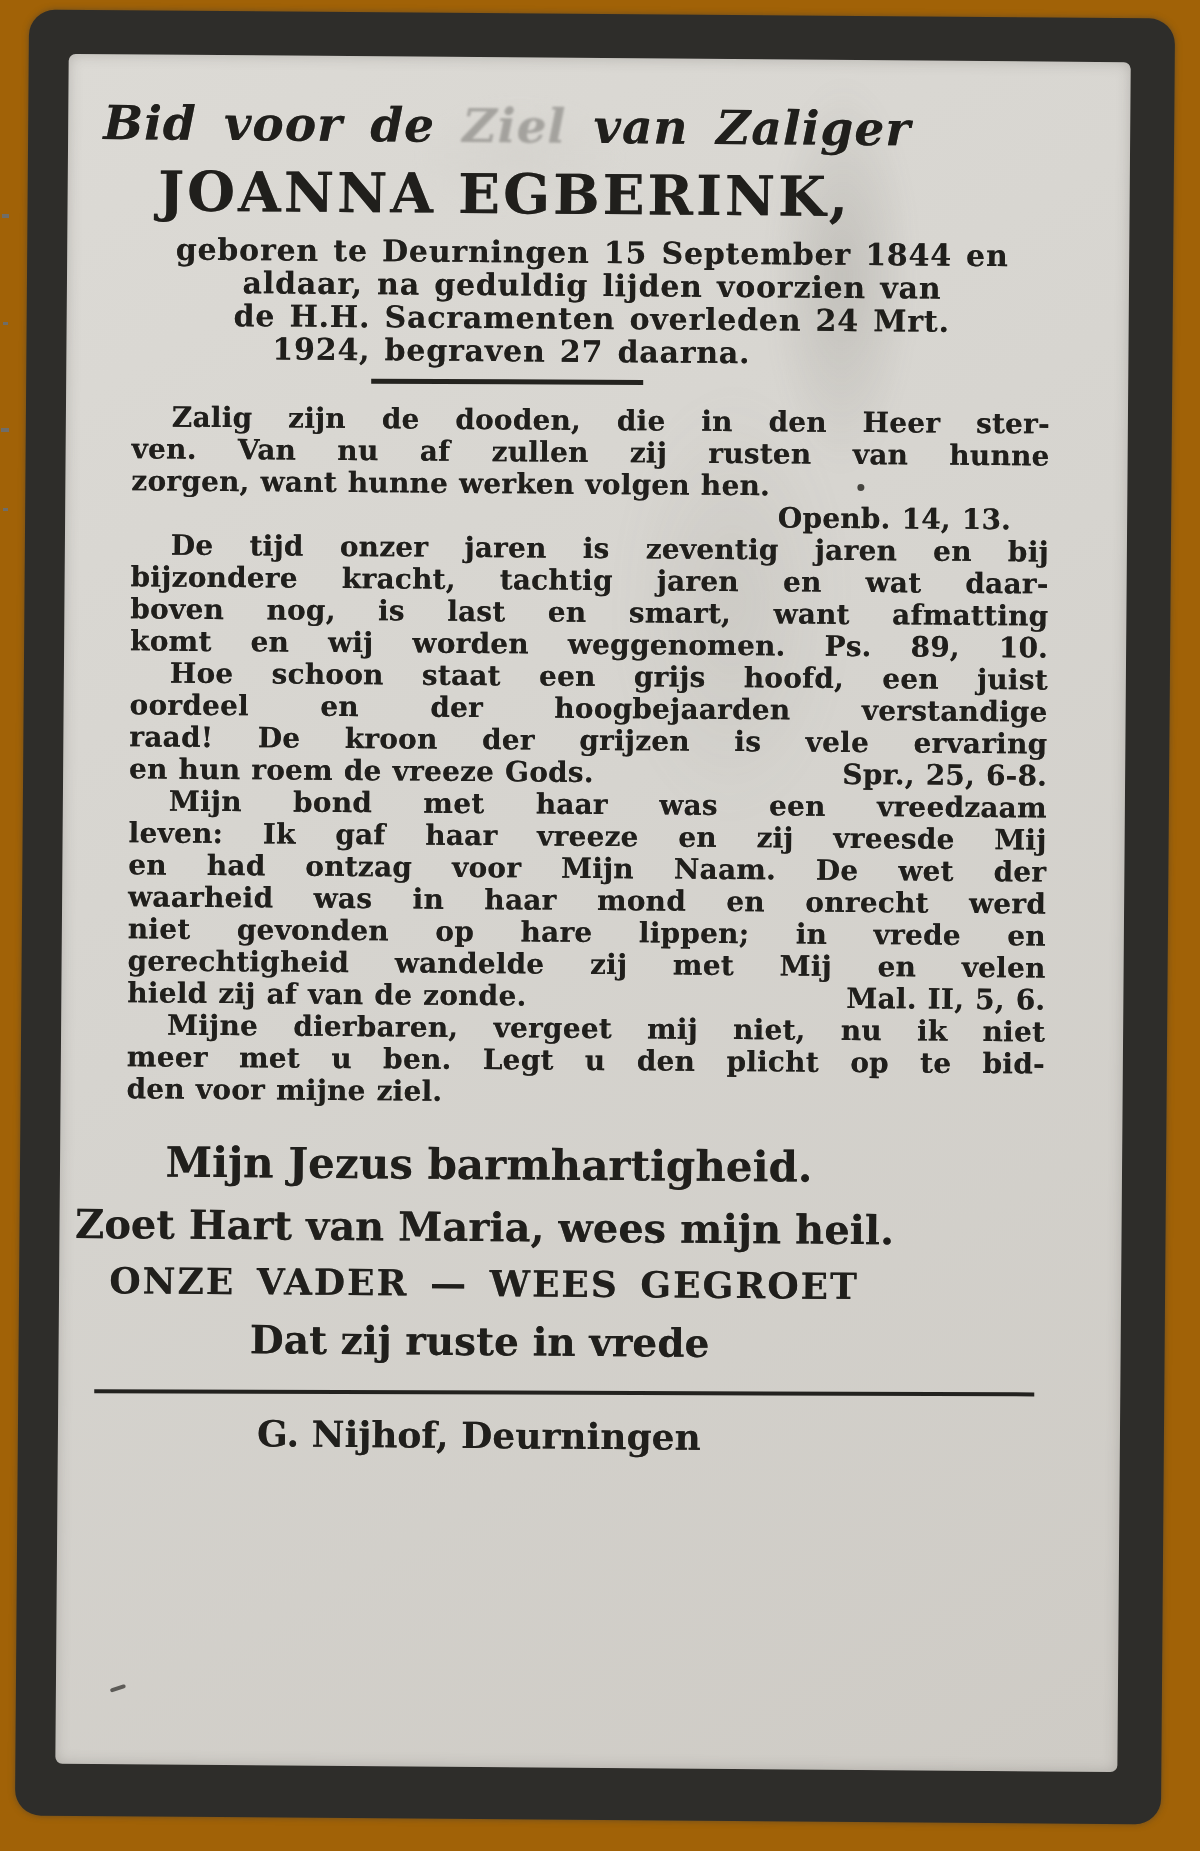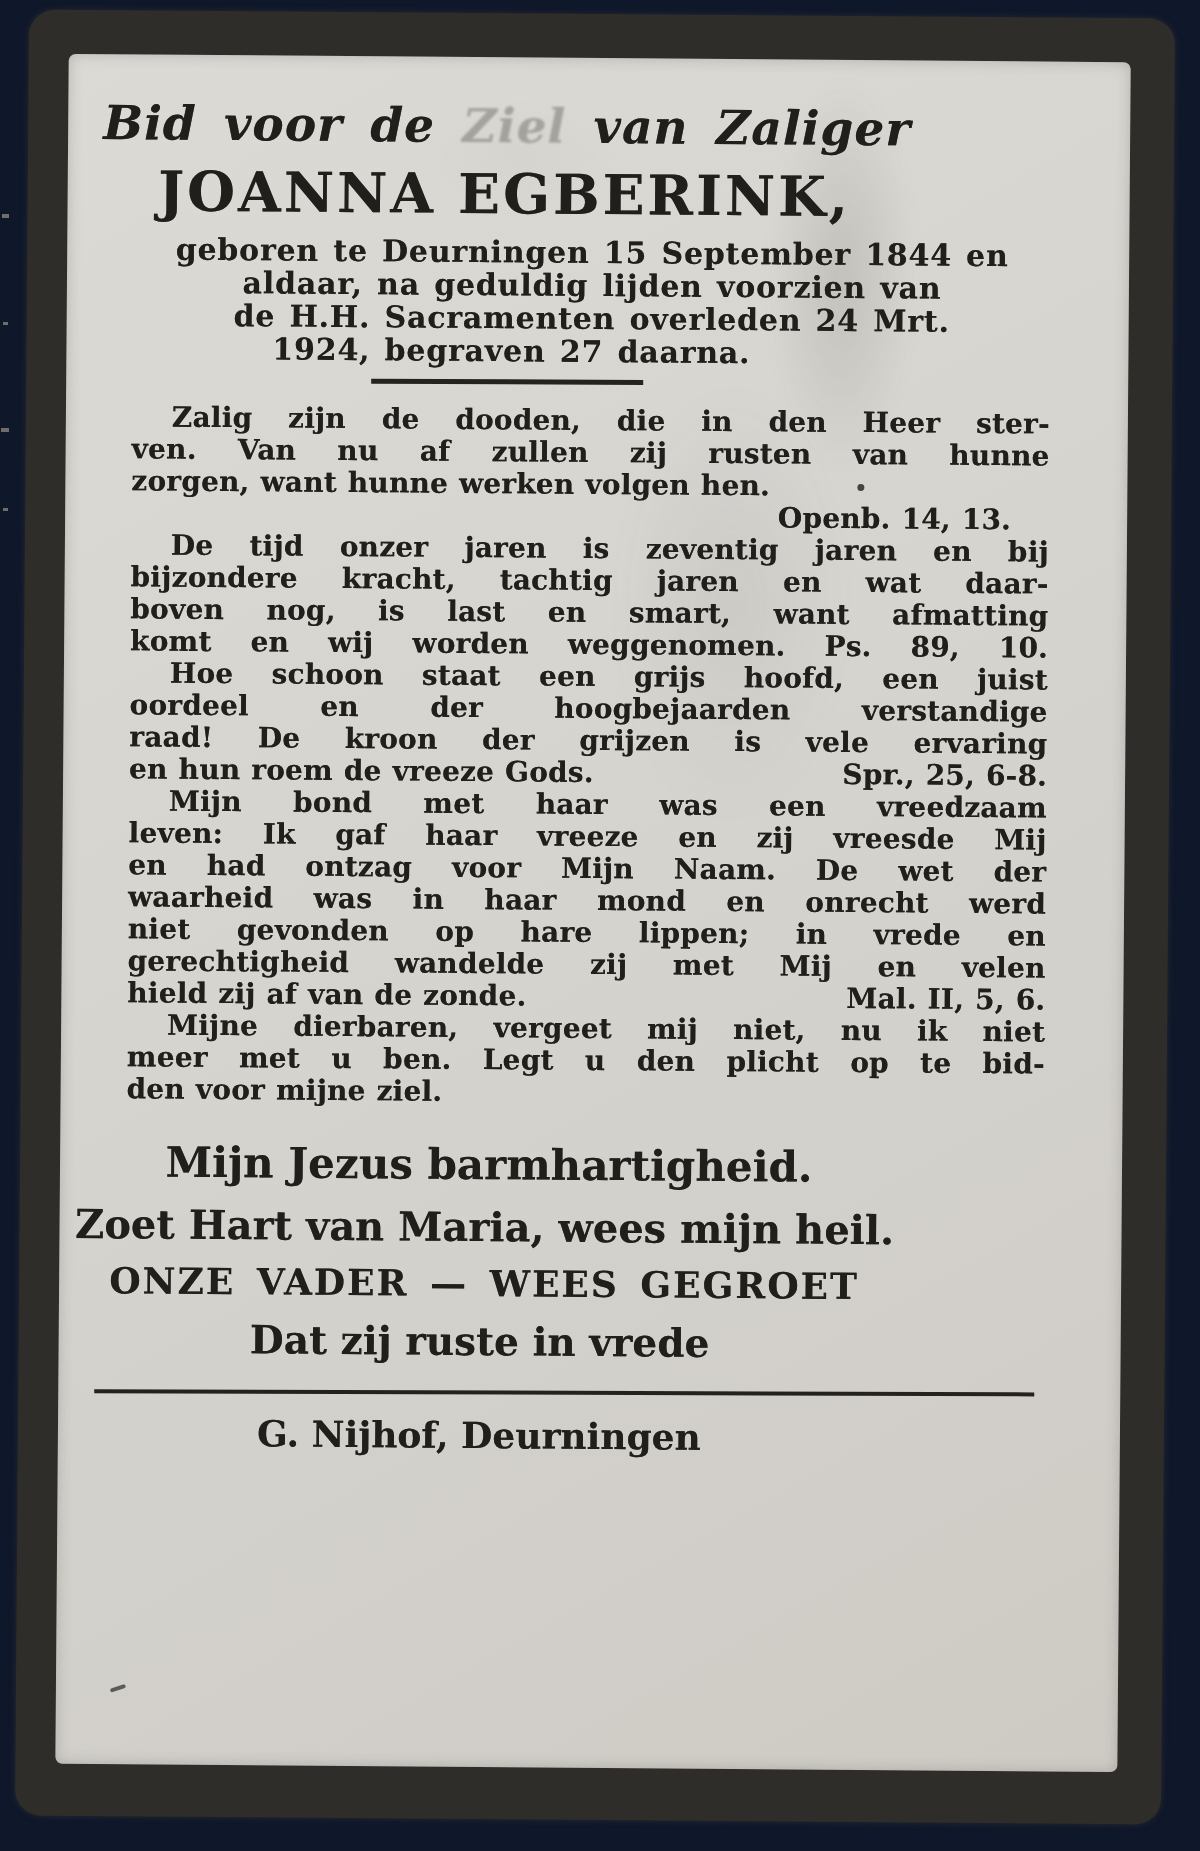--- a/index.html
+++ b/index.html
@@ -1,18 +1,18 @@
 <!DOCTYPE html>
 <html><head>
 <meta charset="utf-8">
 <style>
   html,body { margin:0; padding:0; }
   .page {
     position:relative; width:1200px; height:1851px;
-    background:#0f172a; overflow:hidden;
+    background:#a16207; overflow:hidden;
     font-family:"DejaVu Serif","Liberation Serif",serif;
   }
   
   .card {
     position:absolute; left:22px; top:14px; width:1146px; height:1806px;
     background:#2e2d2a; border-radius:26px;
     transform:rotate(0.45deg); transform-origin:50% 50%;
     box-shadow:0 0 6px rgba(60,58,54,.55);
   }
   .paper {

